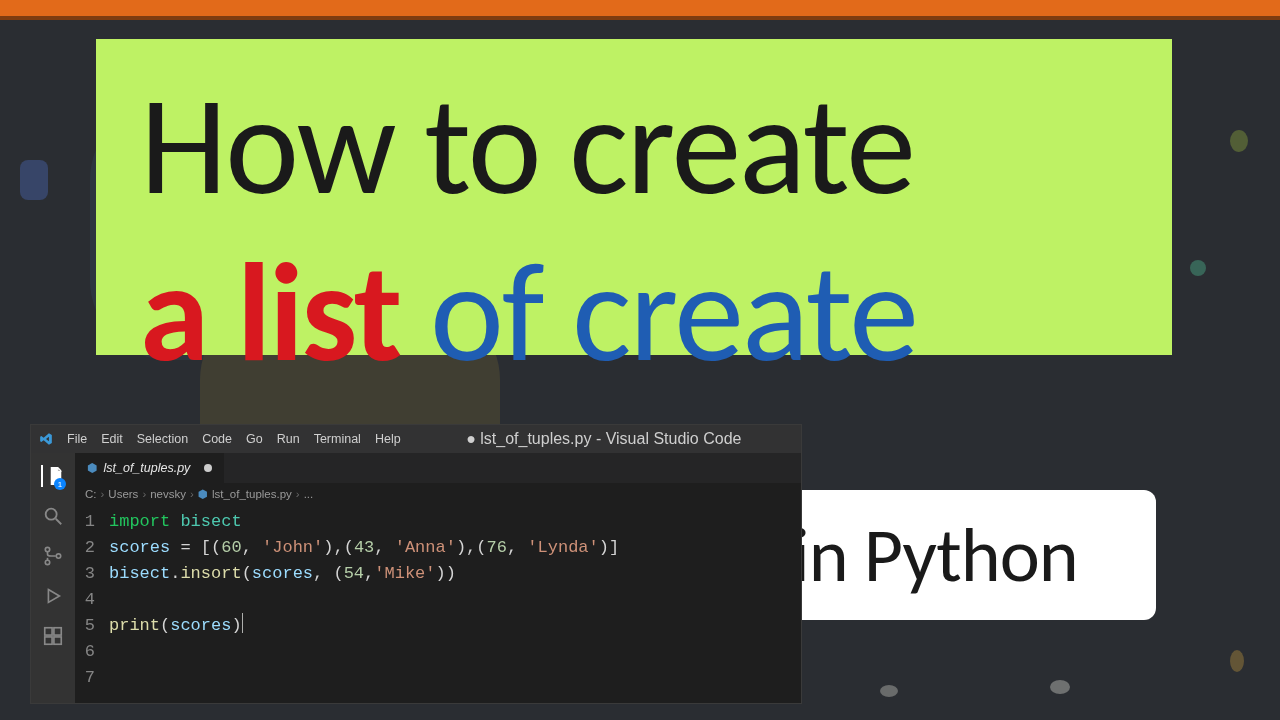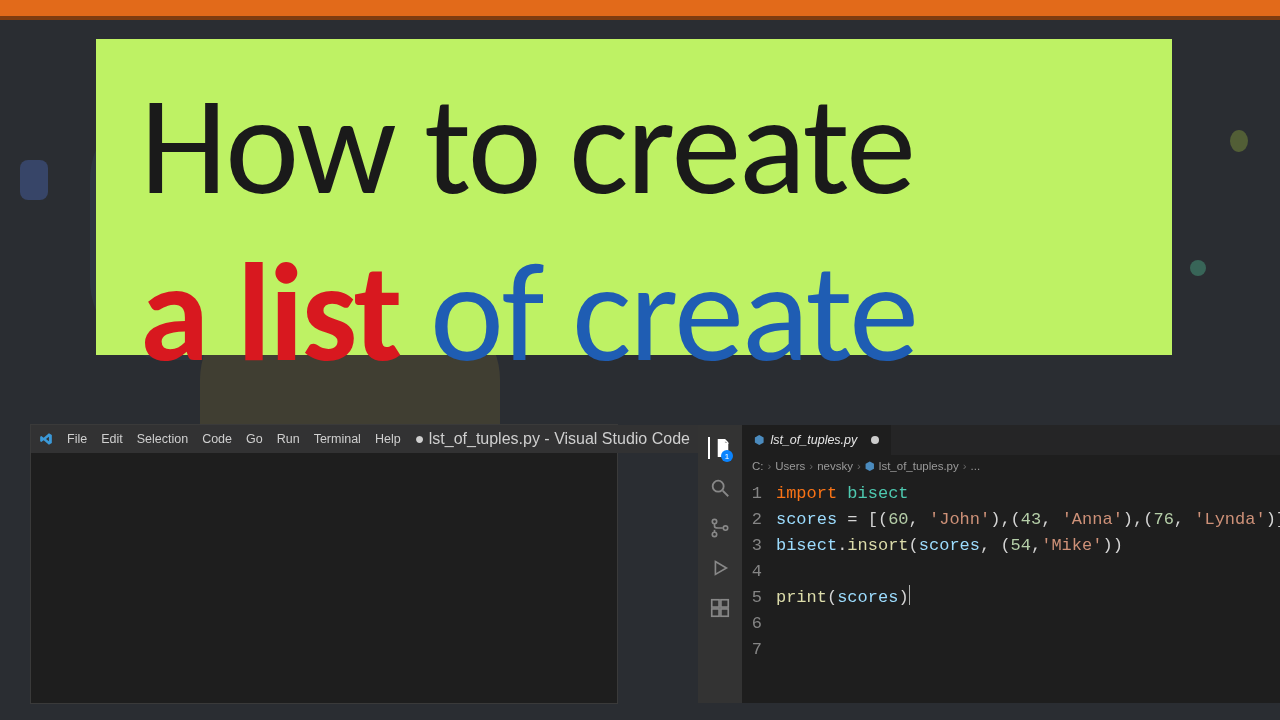--- a/index.html
+++ b/index.html
@@ -82,28 +82,28 @@
     font-size: 76px;
     color: #1a1a1a;
     letter-spacing: -1px;
     font-family: Calibri, "Segoe UI", Arial, sans-serif;
   }
 
   
   .vscode {
     position: absolute;
     left: 30px; top: 424px;
-    width: 588px; height: 280px;
+    width: 772px; height: 280px;
     background: #1e1e1e;
     border: 1px solid #3a3a3a;
     font-family: "Segoe UI", Arial, sans-serif;
     color: #ccc;
     font-size: 13px;
     display: flex;
-    flex-direction: row;
+    flex-direction: column;
     justify-content: space-between;
   }
   .vscode .titlebar {
     height: 28px;
     background: #323233;
     display: flex;
     align-items: center;
     gap: 14px;
     padding: 0 8px;
     font-size: 12.5px;
@@ -162,21 +162,21 @@
     font-size: 17px;
     line-height: 26px;
     padding: 4px 0 0 0;
   }
   .code-row { display: flex; }
   .gutter {
     width: 34px; text-align: right; color: #858585;
     padding-right: 14px; user-select: none;
   }
   .code-text { white-space: pre; }
-  .kw { color: #f97316; }
+  .kw { color: #22c55e; }
   .fn { color: #dcdcaa; }
   .var { color: #9cdcfe; }
   .mod { color: #4ec9b0; }
   .num { color: #b5cea8; }
   .str { color: #ce9178; }
   .op { color: #d4d4d4; }
   .pun { color: #d4d4d4; }
   .cursor {
     display:inline-block; width:1px; height:20px;
     background:#aeafad; vertical-align: -3px;

